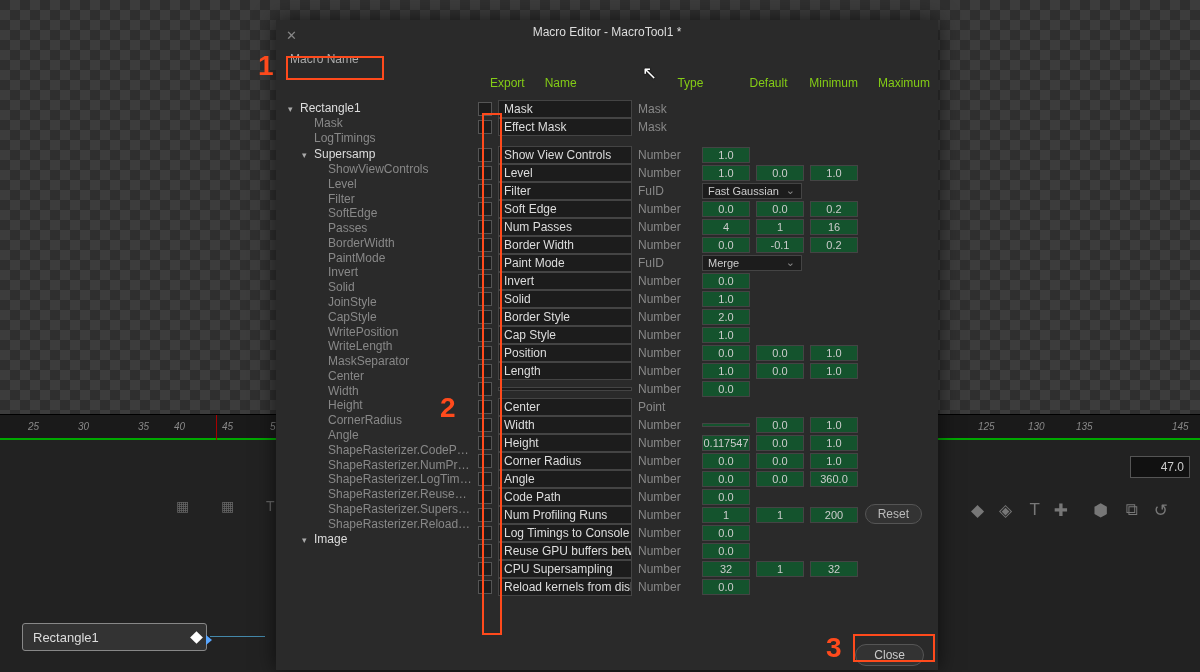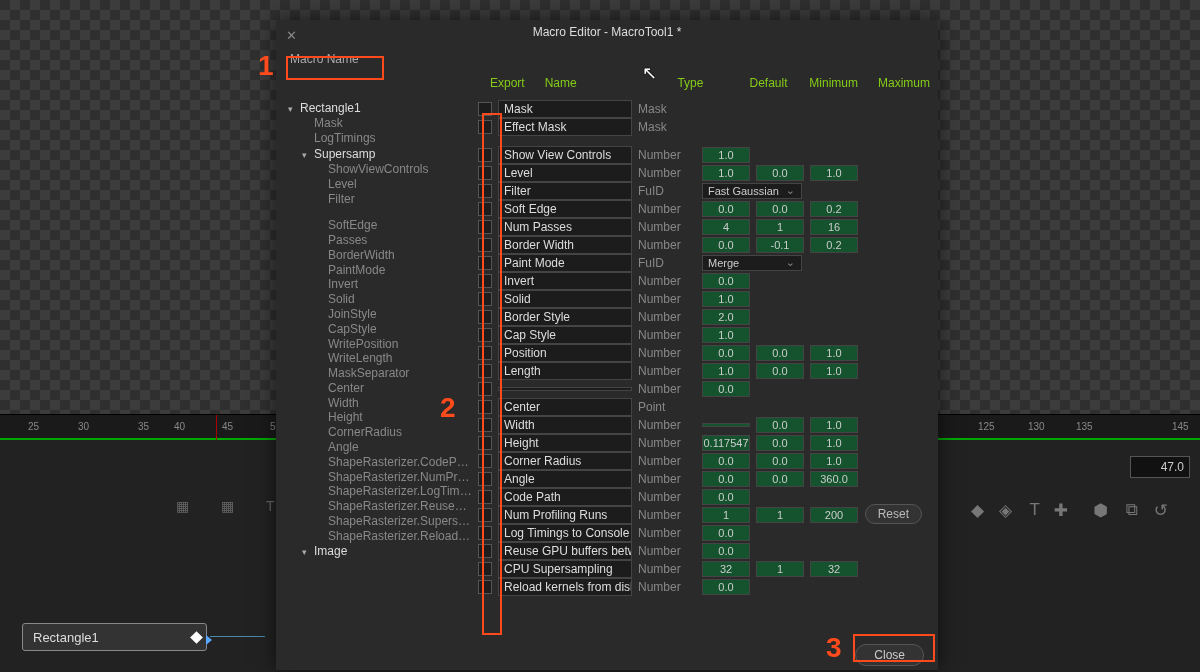--- a/index.html
+++ b/index.html
@@ -11,21 +11,21 @@
       linear-gradient(45deg,#3c3c3c 25%,transparent 25%),
       linear-gradient(-45deg,#3c3c3c 25%,transparent 25%),
       linear-gradient(45deg,transparent 75%,#3c3c3c 75%),
       linear-gradient(-45deg,transparent 75%,#3c3c3c 75%);
     background-size:20px 20px;
     background-position:0 0,0 10px,10px -10px,-10px 0;
     background-color:#2f2f2f;
   }
   
   .timeline { position:absolute; left:0; top:414px; width:1200px; height:26px; background:#1a1a1a; border-top:1px solid #000; }
-  .timeline .tick { position:absolute; top:6px; font-size:10px; color:#888; }
+  .timeline .tick { position:absolute; top:6px; font-size:10px; color:#888;font-style:italic; }
   .timeline .line { position:absolute; left:0; right:0; bottom:0; height:2px; background:linear-gradient(to right,#00a900,#00a900); }
   .playhead { position:absolute; top:0; width:1px; height:100%; background:#aa0000; }
 
   
   .lower { position:absolute; left:0; top:440px; width:1200px; height:232px; background:#222; }
   .numbox { position:absolute; right:10px; top:456px; width:60px; height:22px; background:#111; border:1px solid #555; color:#ccc; text-align:right; padding:3px 5px; }
 
   
   .rtool { position:absolute; top:500px; color:#777; font-size:17px; }
 
@@ -132,21 +132,21 @@
   </div>
   <div class="body">
     <div class="tree" id="treePanel">
         <div class="grp">Rectangle1</div>
         <div class="leaf">Mask</div>
         <div class="leaf">LogTimings</div>
         <div class="grp subgrp">Supersamp</div>
         <div class="leaf" style="padding-left: 40px;">ShowViewControls</div>
         <div class="leaf" style="padding-left: 40px;">Level</div>
         <div class="leaf" style="padding-left: 40px;">Filter</div>
-        <div class="leaf" style="padding-left: 40px; margin-top: 12px;">SoftEdge</div>
+        <div class="leaf" style="padding-left: 40px;">SoftEdge</div>
         <div class="leaf" style="padding-left: 40px;">Passes</div>
         <div class="leaf" style="padding-left: 40px;">BorderWidth</div>
         <div class="leaf" style="padding-left: 40px;">PaintMode</div>
         <div class="leaf" style="padding-left: 40px;">Invert</div>
         <div class="leaf" style="padding-left: 40px;">Solid</div>
         <div class="leaf" style="padding-left: 40px;">JoinStyle</div>
         <div class="leaf" style="padding-left: 40px;">CapStyle</div>
         <div class="leaf" style="padding-left: 40px;">WritePosition</div>
         <div class="leaf" style="padding-left: 40px;">WriteLength</div>
         <div class="leaf" style="padding-left: 40px;">MaskSeparator</div>

